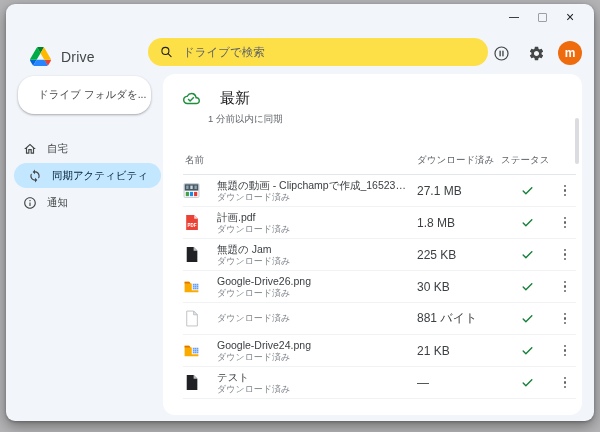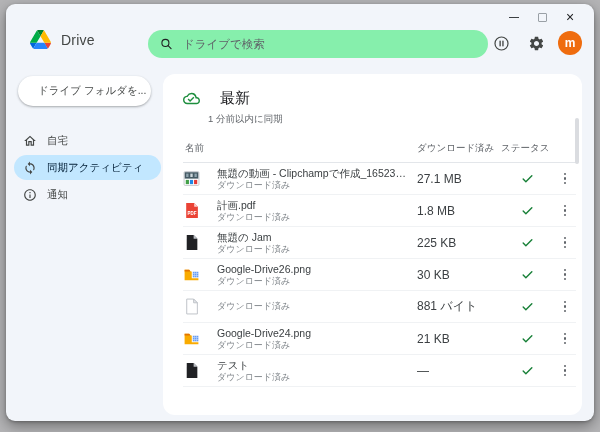--- a/index.html
+++ b/index.html
@@ -16,71 +16,71 @@
     overflow:hidden;
     display:flex; flex-direction:column;
   }
   
   .titlebar { height:26px; display:flex; justify-content:flex-end; align-items:center; padding-right:10px; }
   .winbtn { width:28px; height:22px; display:flex; align-items:center; justify-content:center; cursor:default; }
   .glyph-min { width:10px; height:0; border-top:1.4px solid #3c4043; display:block; }
   .glyph-max { width:9px; height:9px; border:1.2px solid #9aa0a6; border-radius:1px; display:block; }
   .glyph-close { font-size:14px; color:#202124; line-height:1; }
   
-  .appbar { height:36px; display:flex; align-items:flex-start; padding:0 12px 0 24px; }
+  .appbar { height:36px; display:flex; align-items:flex-end; padding:0 12px 0 24px; }
   .brand { display:flex; align-items:center; gap:10px; width:133px; }
   .brand-logo { width:21px; height:19px; }
   .brand-name { font-size:14px; color:#444746; letter-spacing:.2px; }
   .searchbar {
-    flex:0 0 340px; height:28px; background:#86efac; border-radius:14px;
+    flex:0 0 340px; height:28px; background:#fde047; border-radius:14px;
     display:flex; align-items:center; padding:0 12px; gap:10px;
   }
   .searchbar input {
     border:none; background:transparent; outline:none; width:100%;
     font-size:11.5px; color:#3c4043;
     font-family:"Liberation Sans","DejaVu Sans",sans-serif;
   }
   .searchbar input::placeholder { color:#5f6368; opacity:1; }
   .appbar-right { flex:1; display:flex; align-items:center; justify-content:flex-end; gap:9px; }
   .iconbtn { width:26px; height:26px; display:flex; align-items:center; justify-content:center; border-radius:50%; cursor:pointer; }
   .avatar {
     width:24px; height:24px; border-radius:50%; color:#fff;
     display:flex; align-items:center; justify-content:center;
     font-size:12px; font-weight:bold; cursor:pointer;
   }
   
   .app-body { flex:1; display:flex; padding-top:8px; min-height:0; }
   .sidebar { width:157px; flex:none; padding-top:2px; }
   .open-folder-btn {
-    margin-left:12px; width:133px; height:30px; background:#fff; border:none;
+    margin-left:12px; width:133px; height:38px; background:#fff; border:none;
     border-radius:16px; display:flex; align-items:center; gap:8px; padding:0 12px;
     box-shadow:0 1px 2px rgba(60,64,67,.3), 0 1px 3px rgba(60,64,67,.15);
     font-size:10.5px; color:#444746; cursor:pointer; white-space:nowrap;
     font-family:"Liberation Sans","DejaVu Sans",sans-serif;
   }
   .nav { margin-top:22px; display:flex; flex-direction:column; gap:2px; }
   .nav-item {
     margin-left:8px; width:147px; height:25px; border-radius:13px;
     display:flex; align-items:center; gap:10px; padding:0 8px 0 9px;
     font-size:10.5px; color:#444746; cursor:pointer;
   }
-  .nav-item.selected { background:#c2e7ff; color:#001d35; }
+  .nav-item.selected { background:#c2e7ff; color:#001d35;justify-content:center; }
   .nav-icon { width:14px; height:14px; display:flex; align-items:center; justify-content:center; }
   .nav-icon svg { width:14px; height:14px; }
   
   .card {
     flex:1; background:#ffffff; border-radius:12px; margin:0 12px 6px 0;
     position:relative; padding:15px 6px 0 20px; min-width:0;
   }
   .card-header { display:flex; align-items:center; gap:20px; }
   .cloud-icon { width:17px; height:17px; display:flex; }
   .page-title { font-size:15px; color:#202124; }
   .sync-status { margin:5px 0 0 25px; font-size:9.5px; color:#5f6368; }
   .thead {
-    margin-top:16px; display:grid;
+    margin-top:28px; display:grid;
     grid-template-columns:minmax(0,1fr) 84px 53px 22px;
     padding:0 0 7px 2px; border-bottom:1px solid #e3e6ea;
   }
   .th { font-size:9.5px; color:#5f6368; }
   .rows { }
   .file-row {
     display:grid; grid-template-columns:34px minmax(0,1fr) 84px 53px 22px;
     align-items:center; height:32px; border-bottom:1px solid #f0f2f4;
   }
   .file-icon { width:17px; height:17px; }

